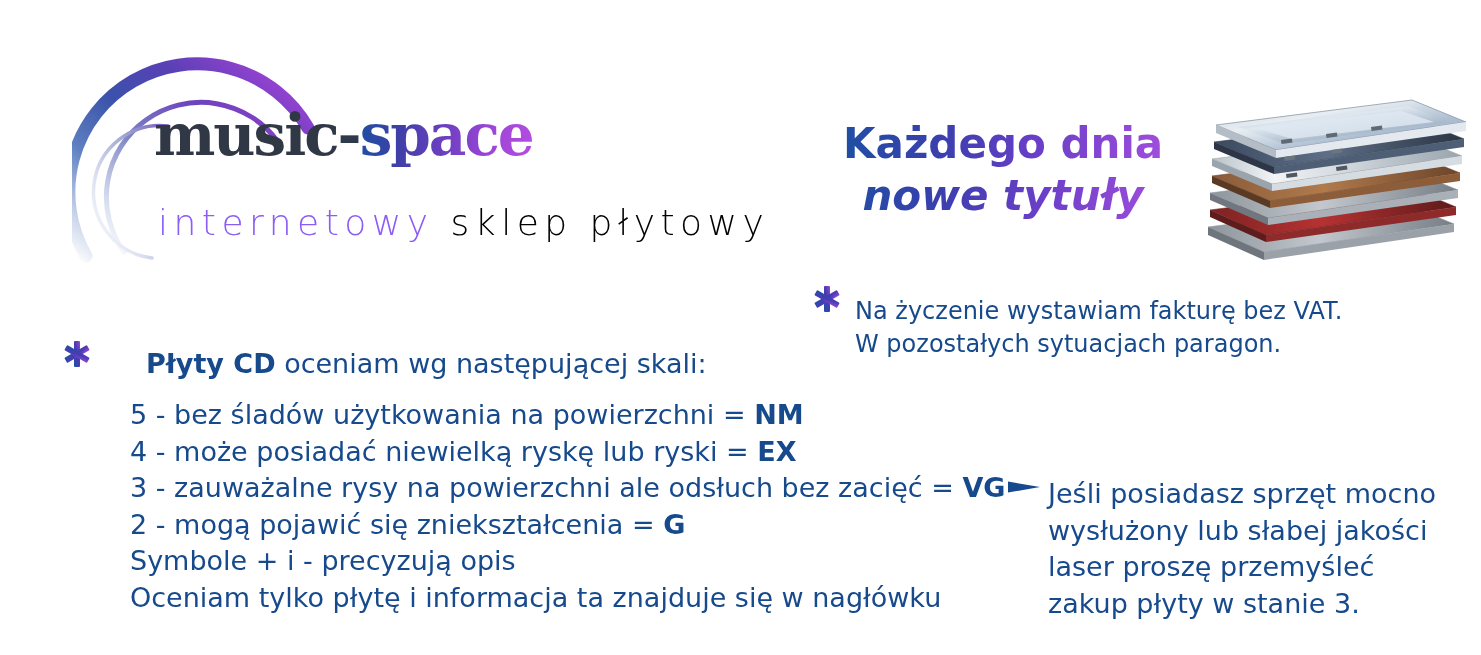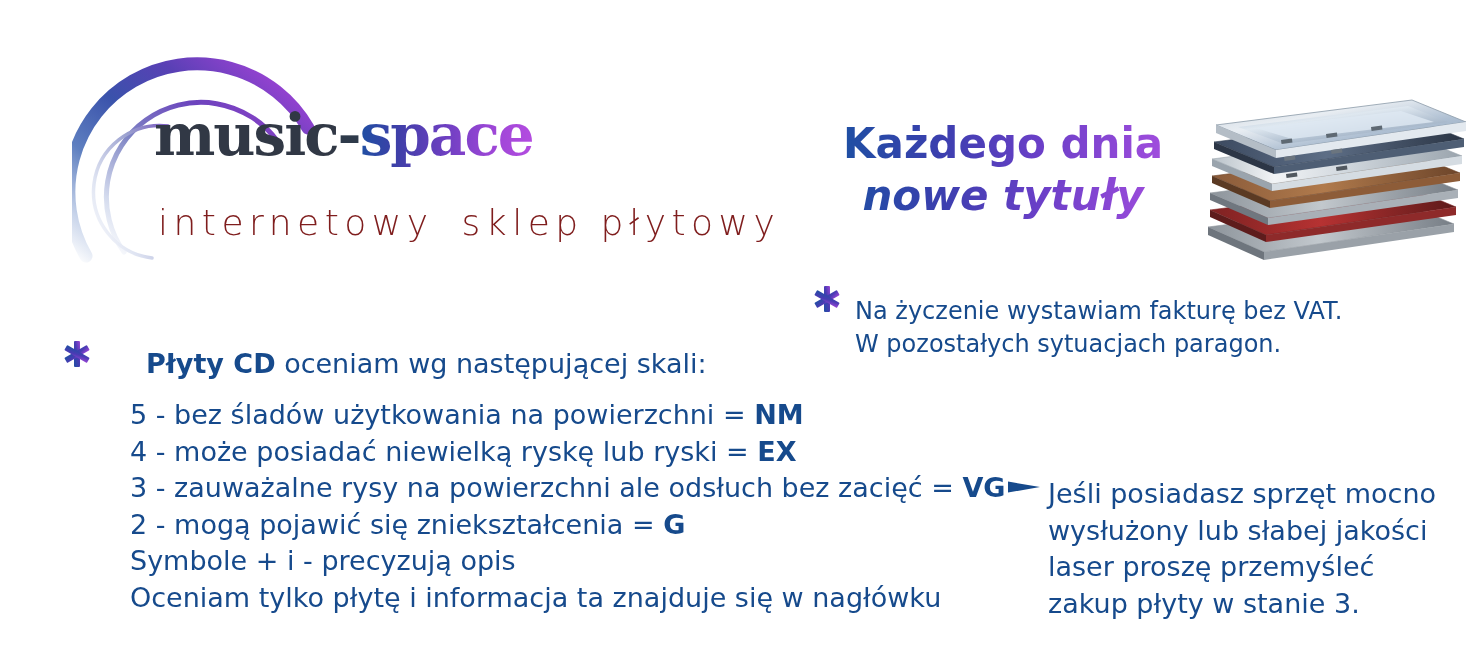--- a/index.html
+++ b/index.html
@@ -55,22 +55,22 @@
   #logo-tagline {
     position: absolute;
     left: 86px;
     top: 182px;
     font-family: "DejaVu Sans", "Liberation Sans", sans-serif;
     font-size: 36px;
     font-weight: 300;
     letter-spacing: 5.5px;
     white-space: nowrap;
   }
-  .tg-a { color: #7f1d1d; }
-  .tg-b { color: #7f1d1d; margin-left: 11px; }
+  .tg-a { color: #8b5cf6; }
+  .tg-b { color: #000000; }
 
   
   #slogan {
     position: absolute;
     left: 843px;
     top: 118px;
     font-family: "DejaVu Sans", "Liberation Sans", sans-serif;
     font-size: 42px;
     font-weight: bold;
     line-height: 1.24;

